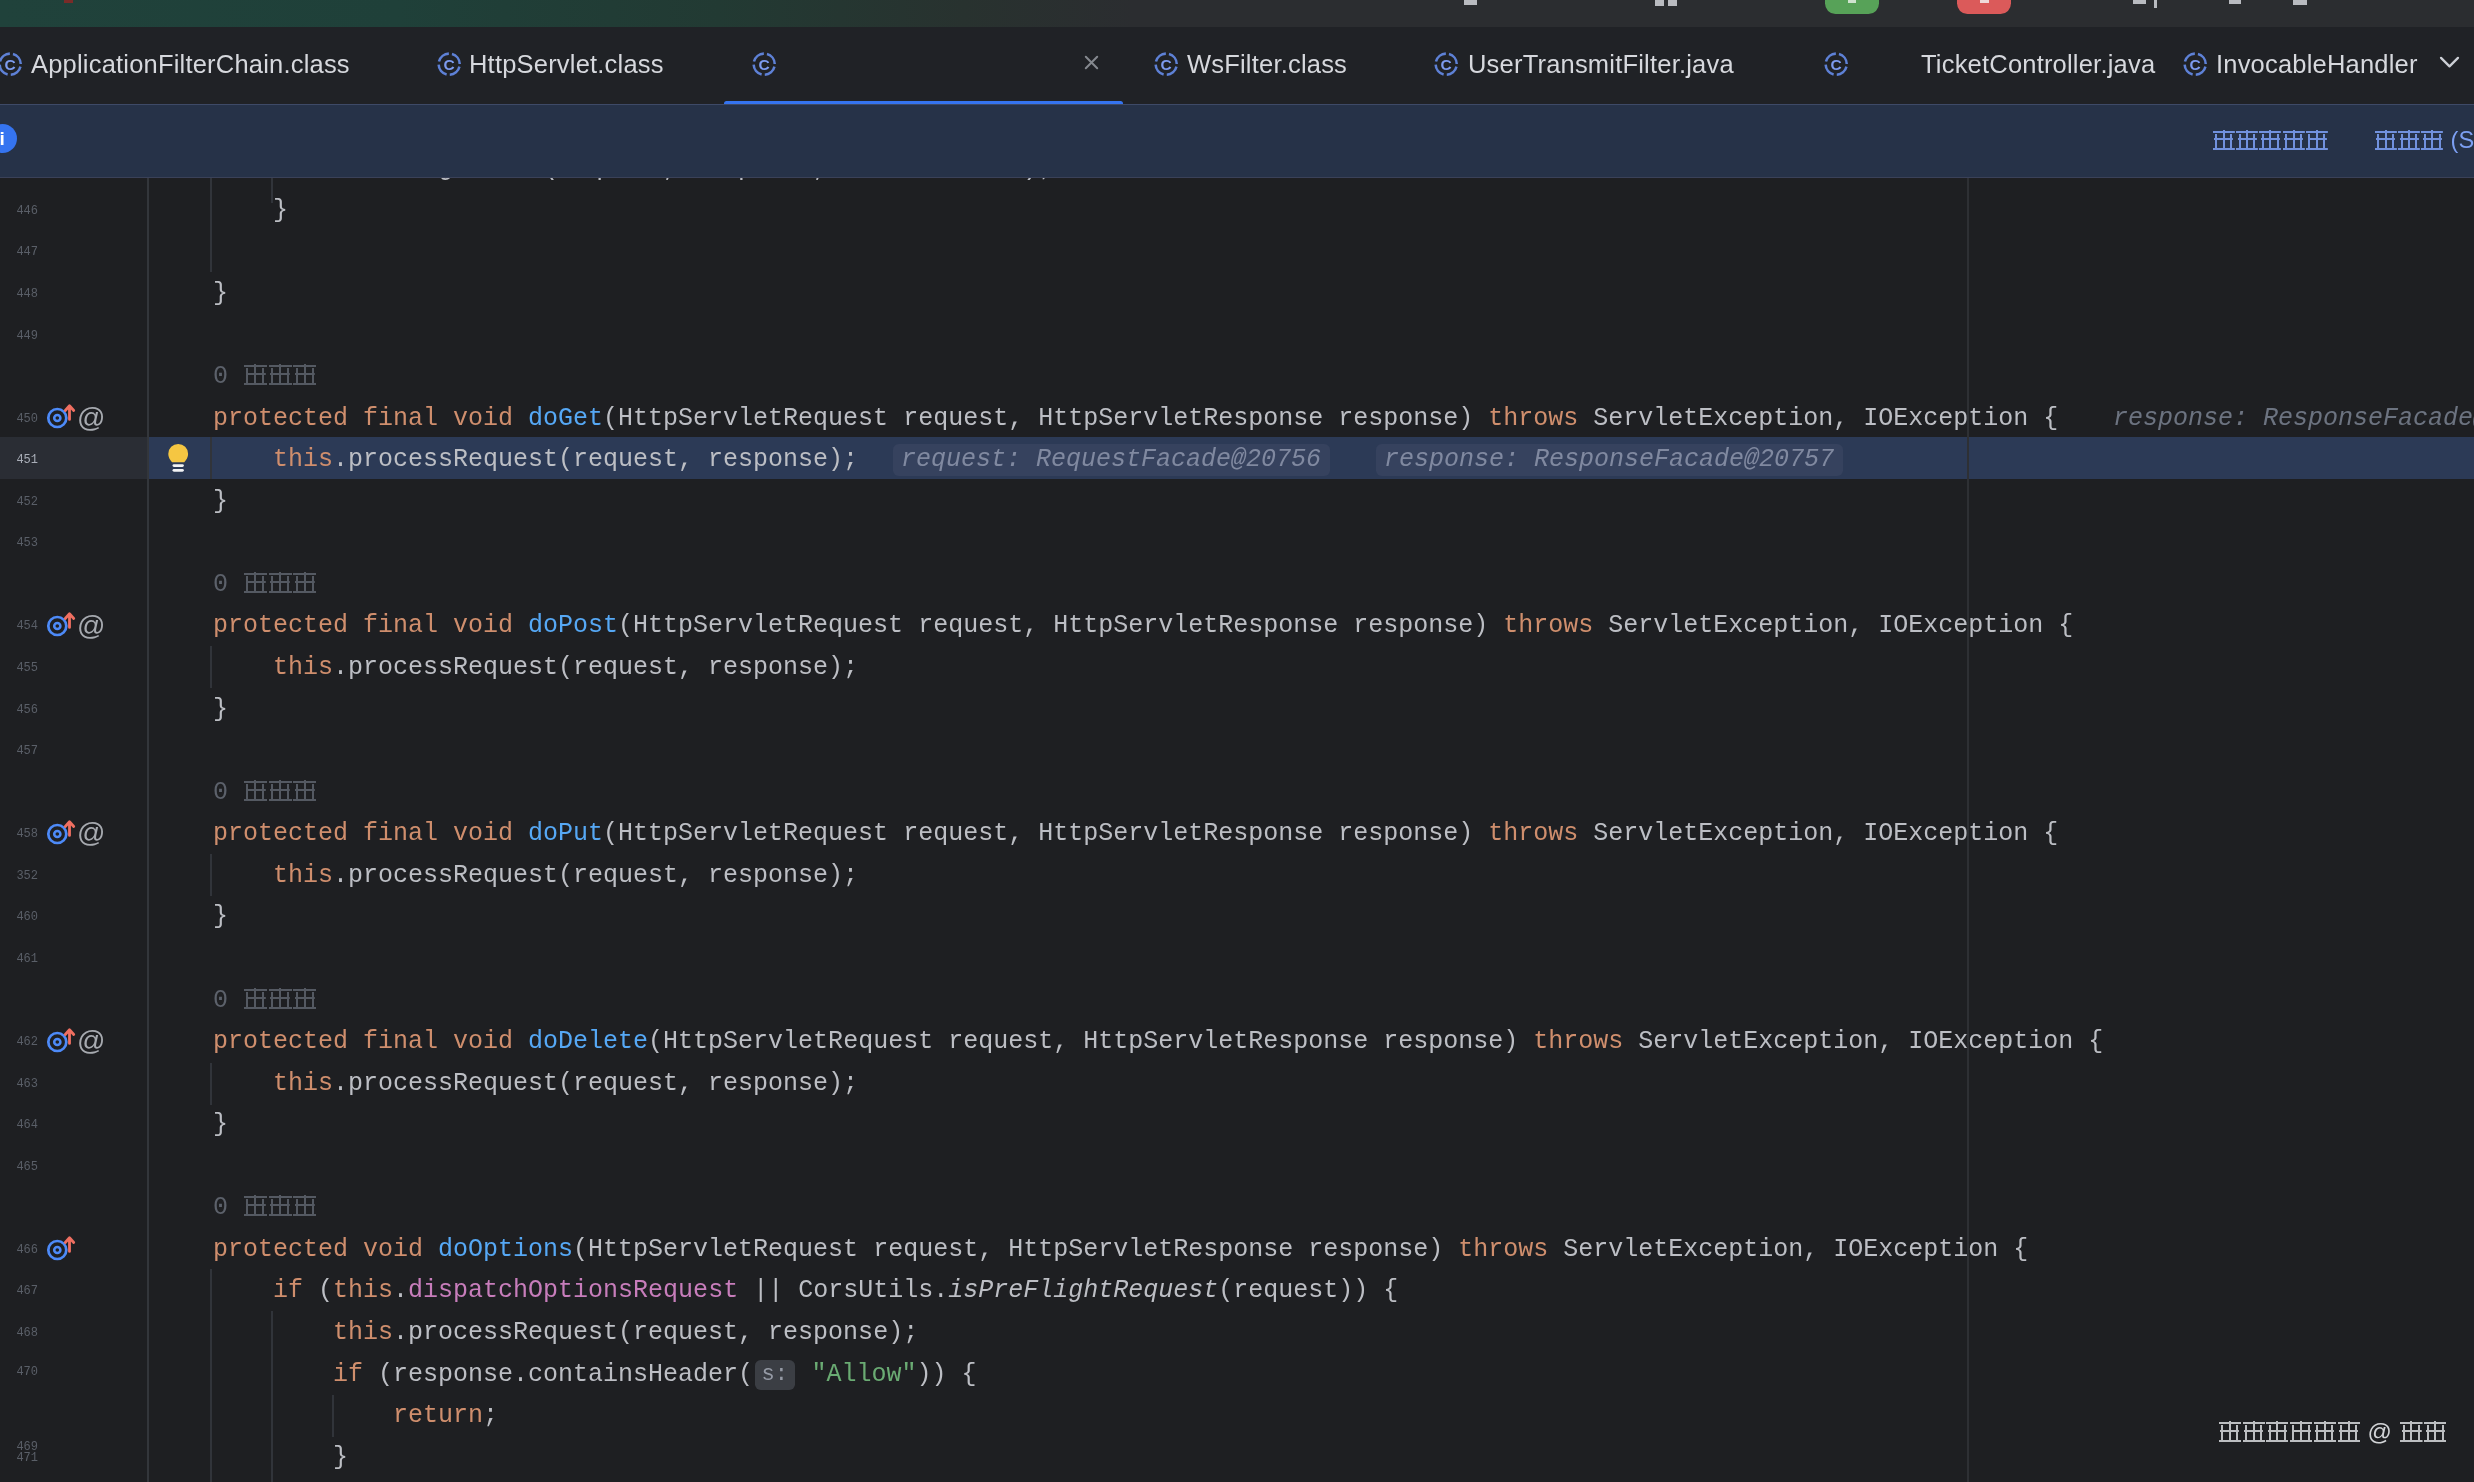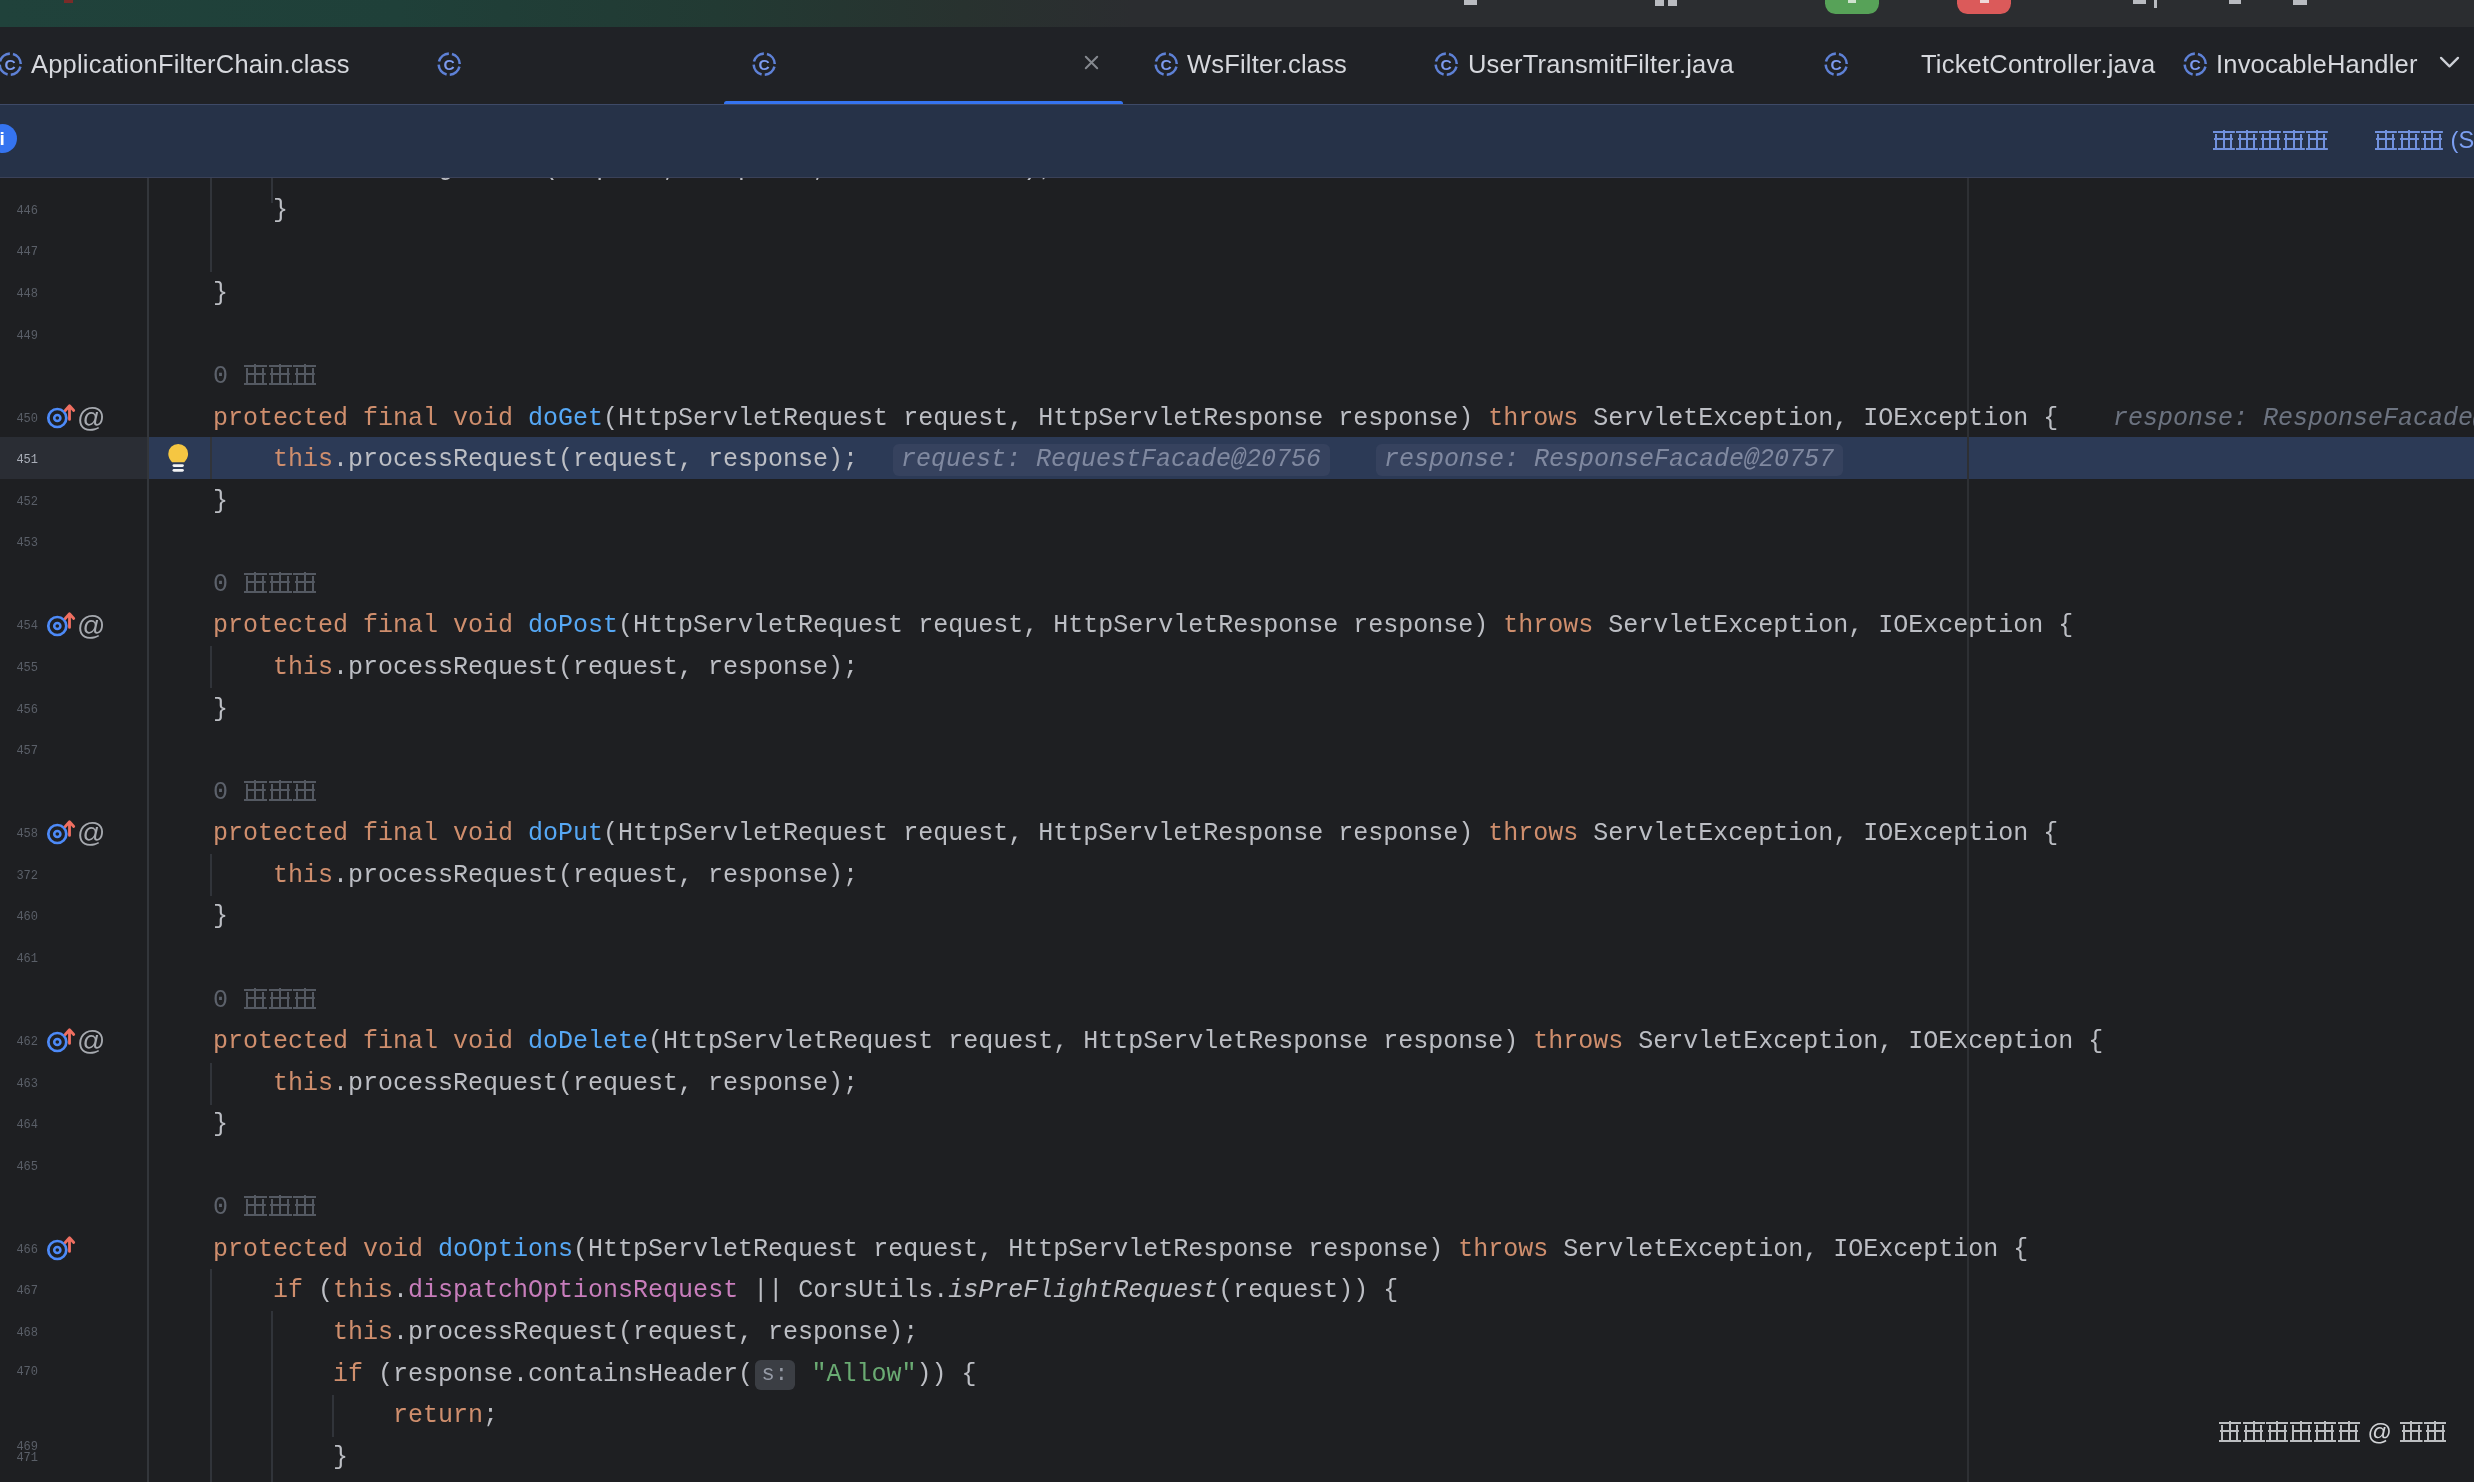--- a/index.html
+++ b/index.html
@@ -89,20 +89,21 @@
 <div id="tabs">
       <svg class="ci" style="left:-2.8px" width="26.4" height="26.4" viewBox="0 0 28 28">
 <circle cx="14" cy="14" r="11.2" fill="none" stroke="#5E81D6" stroke-width="2.7" stroke-dasharray="14.2 3.4" transform="rotate(13.5 14 14)"></circle>
 <text x="14" y="20" text-anchor="middle" font-family="Liberation Sans" font-size="16.5" font-weight="bold" fill="#7D9BEF">C</text>
 </svg>
       <span class="tl" style="left:31px">ApplicationFilterChain.class</span>
       <svg class="ci" style="left:436px" width="26.4" height="26.4" viewBox="0 0 28 28">
 <circle cx="14" cy="14" r="11.2" fill="none" stroke="#5E81D6" stroke-width="2.7" stroke-dasharray="14.2 3.4" transform="rotate(13.5 14 14)"></circle>
 <text x="14" y="20" text-anchor="middle" font-family="Liberation Sans" font-size="16.5" font-weight="bold" fill="#7D9BEF">C</text>
 </svg>
+      <span class="tl" style="left:469px">HttpServlet.class</span>
       <svg class="ci" style="left:751px" width="26.4" height="26.4" viewBox="0 0 28 28">
 <circle cx="14" cy="14" r="11.2" fill="none" stroke="#5E81D6" stroke-width="2.7" stroke-dasharray="14.2 3.4" transform="rotate(13.5 14 14)"></circle>
 <text x="14" y="20" text-anchor="middle" font-family="Liberation Sans" font-size="16.5" font-weight="bold" fill="#7D9BEF">C</text>
 </svg>
       <svg class="ci" style="left:1153px" width="26.4" height="26.4" viewBox="0 0 28 28">
 <circle cx="14" cy="14" r="11.2" fill="none" stroke="#5E81D6" stroke-width="2.7" stroke-dasharray="14.2 3.4" transform="rotate(13.5 14 14)"></circle>
 <text x="14" y="20" text-anchor="middle" font-family="Liberation Sans" font-size="16.5" font-weight="bold" fill="#7D9BEF">C</text>
 </svg>
       <span class="tl" style="left:1187px">WsFilter.class</span>
       <svg class="ci" style="left:1433px" width="26.4" height="26.4" viewBox="0 0 28 28">
@@ -154,21 +155,21 @@
       <div class="nrow" style="top:315px">449</div>
       <div class="nrow" style="top:398px">450</div>
       <div class="nrow cur" style="top:439px">451</div>
       <div class="nrow" style="top:481px">452</div>
       <div class="nrow" style="top:522px">453</div>
       <div class="nrow" style="top:605px">454</div>
       <div class="nrow" style="top:647px">455</div>
       <div class="nrow" style="top:689px">456</div>
       <div class="nrow" style="top:730px">457</div>
       <div class="nrow" style="top:813px">458</div>
-      <div class="nrow" style="top:855px">372</div>
+      <div class="nrow" style="top:855px">352</div>
       <div class="nrow" style="top:896px">460</div>
       <div class="nrow" style="top:938px">461</div>
       <div class="nrow" style="top:1021px">462</div>
       <div class="nrow" style="top:1063px">463</div>
       <div class="nrow" style="top:1104px">464</div>
       <div class="nrow" style="top:1146px">465</div>
       <div class="nrow" style="top:1229px">466</div>
       <div class="nrow" style="top:1270px">467</div>
       <div class="nrow" style="top:1312px">468</div>
       <div class="nrow" style="top:1426px">469</div>

